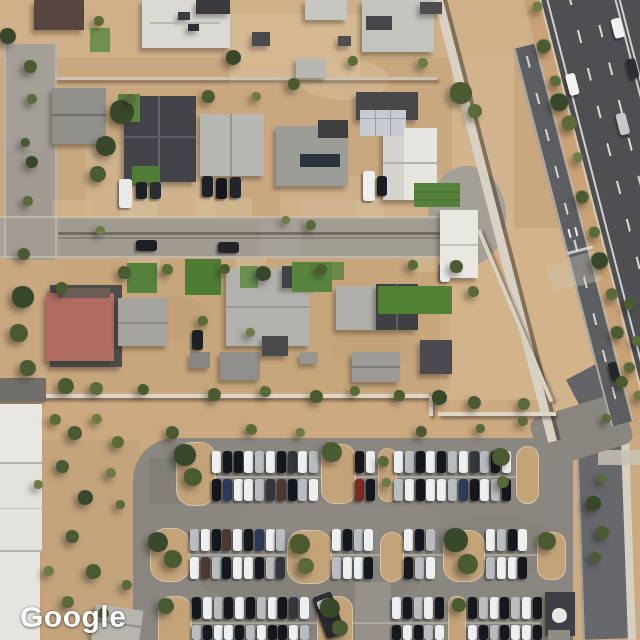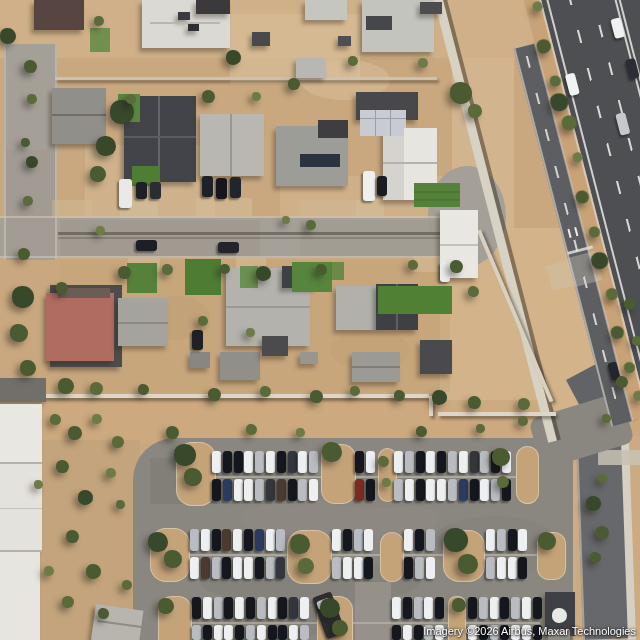--- a/index.html
+++ b/index.html
@@ -15,21 +15,21 @@
   .glogo{position:absolute;left:20px;bottom:6px;z-index:60;color:#fff;font-size:30px;
          font-weight:600;letter-spacing:0.5px;
          text-shadow:0 1px 3px rgba(0,0,0,0.5),0 0 2px rgba(0,0,0,0.4);}
   .attr{position:absolute;right:4px;bottom:3px;z-index:60;color:#fff;font-size:11px;
         text-shadow:0 0 3px rgba(0,0,0,0.9),0 1px 2px rgba(0,0,0,0.8);}
 </style>
 </head>
 <body>
 
 <div id="frame">
-  <div class="attr">Imagery ©2026 Airbus, Maxar Technologies</div>
+  <div class="glogo">Google</div>
 <div class="shp" style="left: 0px; top: 0px; width: 640px; height: 640px; background: rgb(201, 168, 127);"></div>
     <div class="shp" style="left: 0px; top: 0px; width: 640px; height: 58px; background: rgb(207, 176, 137); opacity: 0.9;"></div>
     <div class="shp" style="left: 230px; top: 14px; width: 130px; height: 70px; background: rgb(215, 189, 153); opacity: 0.7;"></div>
     <div class="shp" style="left: 85px; top: 145px; width: 130px; height: 72px; background: rgb(212, 185, 146); opacity: 0.6;"></div>
     <div class="shp" style="left: 280px; top: 176px; width: 170px; height: 44px; background: rgb(211, 182, 143); opacity: 0.6;"></div>
     <div class="shp" style="left: 452px; top: 58px; width: 62px; height: 172px; background: rgb(213, 184, 147); opacity: 0.8;"></div>
     <div class="shp" style="left: 440px; top: 228px; width: 200px; height: 192px; background: rgb(211, 180, 140); opacity: 0.9;"></div>
     <div class="shp" style="left: 35px; top: 400px; width: 520px; height: 44px; background: rgb(205, 169, 127); opacity: 0.85;"></div>
     <div class="shp" style="left: 40px; top: 440px; width: 100px; height: 200px; background: rgb(194, 163, 123); opacity: 0.85;"></div>
     <div class="shp" style="left: 570px; top: 436px; width: 70px; height: 204px; background: rgb(205, 171, 130); opacity: 0.85;"></div>

